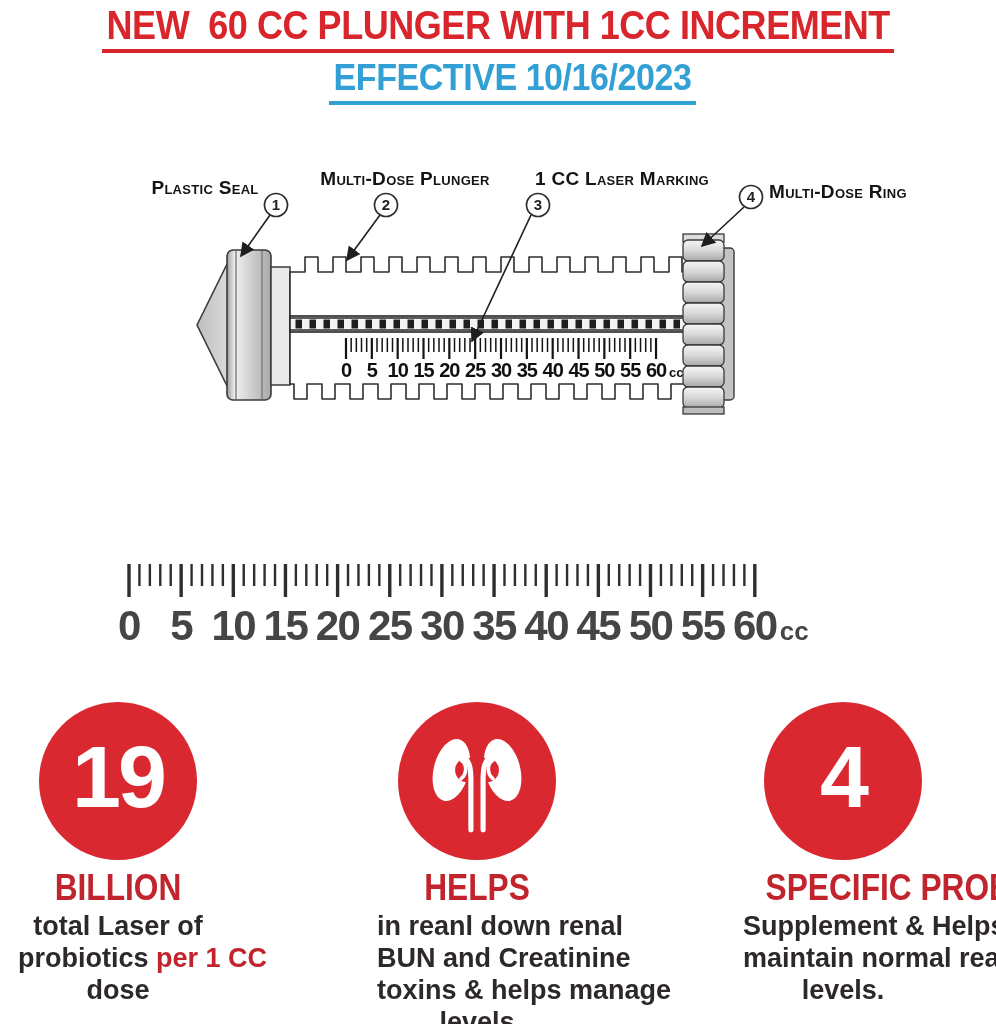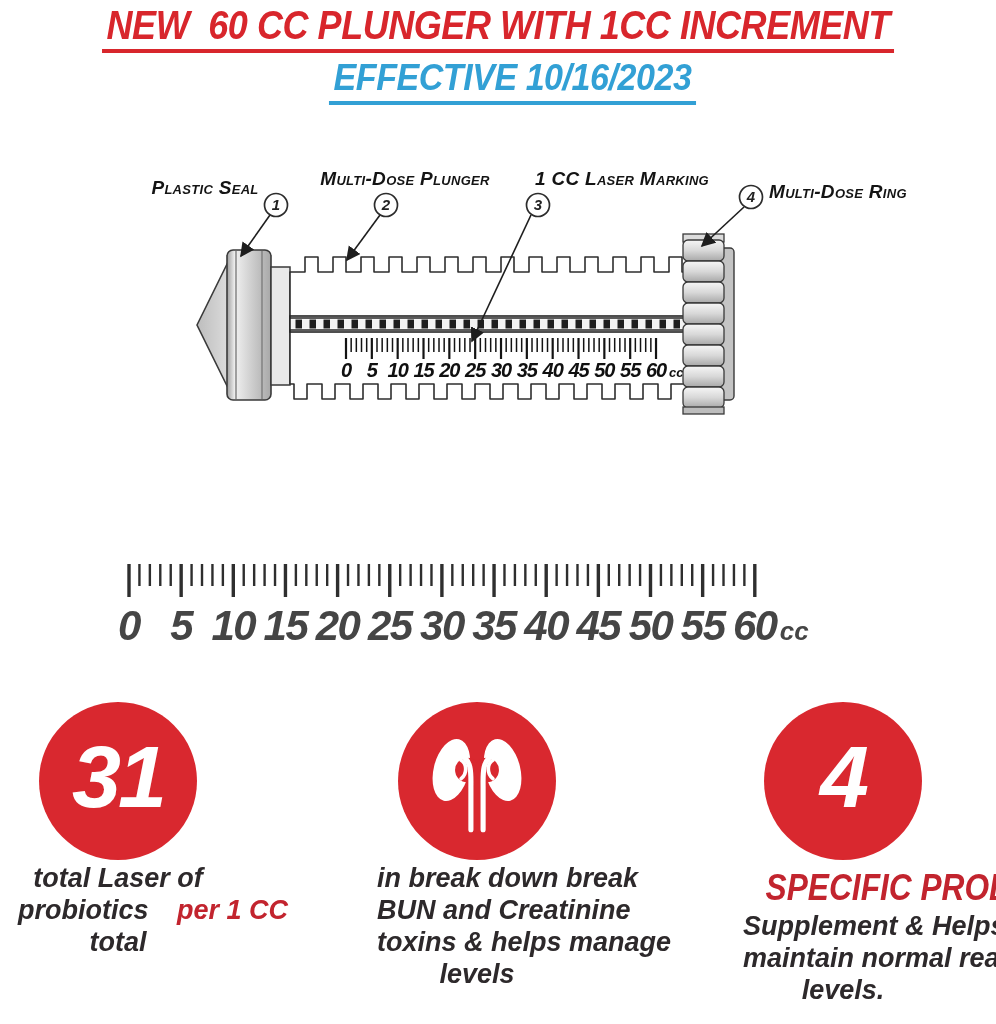--- a/index.html
+++ b/index.html
@@ -1,17 +1,17 @@
 <!DOCTYPE html>
 <html><head>
 <meta charset="utf-8">
 <style>
   html,body{margin:0;padding:0;background:#ffffff;}
   .stage{position:relative;width:996px;height:1024px;margin:0 auto;background:#fff;
-         font-family:"Liberation Sans",sans-serif;overflow:hidden;font-style:italic;}
+         font-family:"Liberation Sans",sans-serif;overflow:hidden;}
 
   
   .hdr{position:absolute;top:2px;left:0;width:100%;text-align:center;}
   .hline{display:block;}
   .hline>span{display:inline-block;white-space:pre;border-bottom:4px solid currentColor;
               padding:0 5px 0px;transform-origin:center;}
   .l1,.l2{color:var(--title-red);font-size:40px;font-weight:800;letter-spacing:-0.5px;line-height:47px;}
   .l1>span,.l2>span{transform:scaleX(0.90);}
   .l3{color:var(--blue);font-size:37px;font-weight:800;letter-spacing:-0.5px;line-height:46px;margin-top:2px;padding-left:28px;}
   .l3>span{transform:scaleX(0.92);}
@@ -31,21 +31,21 @@
 
   
   .feature{position:absolute;top:698px;text-align:center;}
   .badge{width:158px;height:158px;border-radius:50%;background:var(--circle-red);
          margin:4px auto 0;display:flex;align-items:center;justify-content:center;color:#fff;}
   .badge-num{font-size:88px;font-weight:800;letter-spacing:-3px;line-height:1;padding-bottom:8px;}
   .feature-heading{display:inline-block;margin-top:8px;font-size:36px;font-weight:800;
                    color:var(--deep-red);white-space:pre;transform:scaleX(0.88);letter-spacing:0px;line-height:40px;}
   .feature-body{margin-top:2px;font-size:27px;font-weight:bold;color:var(--body-ink);line-height:32px;}
   .feature-line{white-space:pre;}
-  .accent{color:var(--deep-red);margin-left:21px;}
+  .accent{color:var(--deep-red);}
 </style>
 </head>
 <body>
 
 <div class="stage" style="--title-red: #d8262c; --circle-red: #d9282f; --deep-red: #c2242e; --blue: #32a0d5; --ruler-ink: #454545; --body-ink: #2d292b;">
 
   <div class="hdr">
     <div class="hline l1"><span>NEW  60 CC PLUNGER WITH 1CC INCREMENT</span></div>
     <div class="hline l3"><span>EFFECTIVE 10/16/2023</span></div>
   </div>
@@ -282,43 +282,45 @@
         <text x="650.5" y="102" text-anchor="middle" class="ruler-num">50</text>
         <text x="702.65" y="102" text-anchor="middle" class="ruler-num">55</text>
         <text x="754.8" y="102" text-anchor="middle" class="ruler-num">60</text>
         <text x="779.8" y="102" class="ruler-unit">cc</text>
       </g>
   </svg>
 
   <div id="features">
       <div class="feature" style="left: 18px; width: 200px;">
         <div class="badge">
-          <span class="badge-num">31</span>
-        </div>
+          <span class="badge-num">19</span>
+        </div>
+        <div><div class="feature-heading">BILLION</div></div>
         <div class="feature-body">
           <div class="feature-line"><span>total Laser of</span></div>
           <div class="feature-line"><span>probiotics </span><span class="accent">per 1 CC</span></div>
-          <div class="feature-line"><span>total</span></div>
+          <div class="feature-line"><span>dose</span></div>
         </div>
       </div>
       <div class="feature" style="left: 377px; width: 200px;">
         <div class="badge">
     <svg width="122" height="122" viewBox="-50 -50 100 100">
       <ellipse cx="-21" cy="-9" rx="14.5" ry="26" transform="rotate(14 -21 -9)" fill="#ffffff"></ellipse>
       <ellipse cx="21" cy="-9" rx="14.5" ry="26" transform="rotate(-14 21 -9)" fill="#ffffff"></ellipse>
       <circle cx="-8" cy="-9" r="10" class="carve" fill="#d9282f"></circle>
       <circle cx="8" cy="-9" r="10" class="carve" fill="#d9282f"></circle>
       <path d="M -13,-21 C -4,-17 -5,-5 -5,5 L -5,40" fill="none" stroke="#ffffff" stroke-width="4.2" stroke-linecap="round"></path>
       <path d="M 13,-21 C 4,-17 5,-5 5,5 L 5,40" fill="none" stroke="#ffffff" stroke-width="4.2" stroke-linecap="round"></path>
       <path d="M -13,-2 C -8,-6 -8,-14 -13,-17" fill="none" stroke="#ffffff" stroke-width="3" stroke-linecap="round"></path>
       <path d="M 13,-2 C 8,-6 8,-14 13,-17" fill="none" stroke="#ffffff" stroke-width="3" stroke-linecap="round"></path>
     </svg>
   </div>
+        <div><div class="feature-heading">HELPS</div></div>
         <div class="feature-body">
-          <div class="feature-line"><span>in break down break</span></div>
+          <div class="feature-line"><span>in reanl down renal</span></div>
           <div class="feature-line"><span>BUN and Creatinine</span></div>
           <div class="feature-line"><span>toxins &amp; helps manage</span></div>
           <div class="feature-line"><span>levels</span></div>
         </div>
       </div>
       <div class="feature" style="left: 743px; width: 200px;">
         <div class="badge">
           <span class="badge-num">4</span>
         </div>
         <div><div class="feature-heading">SPECIFIC PROBIOTIC</div></div>

